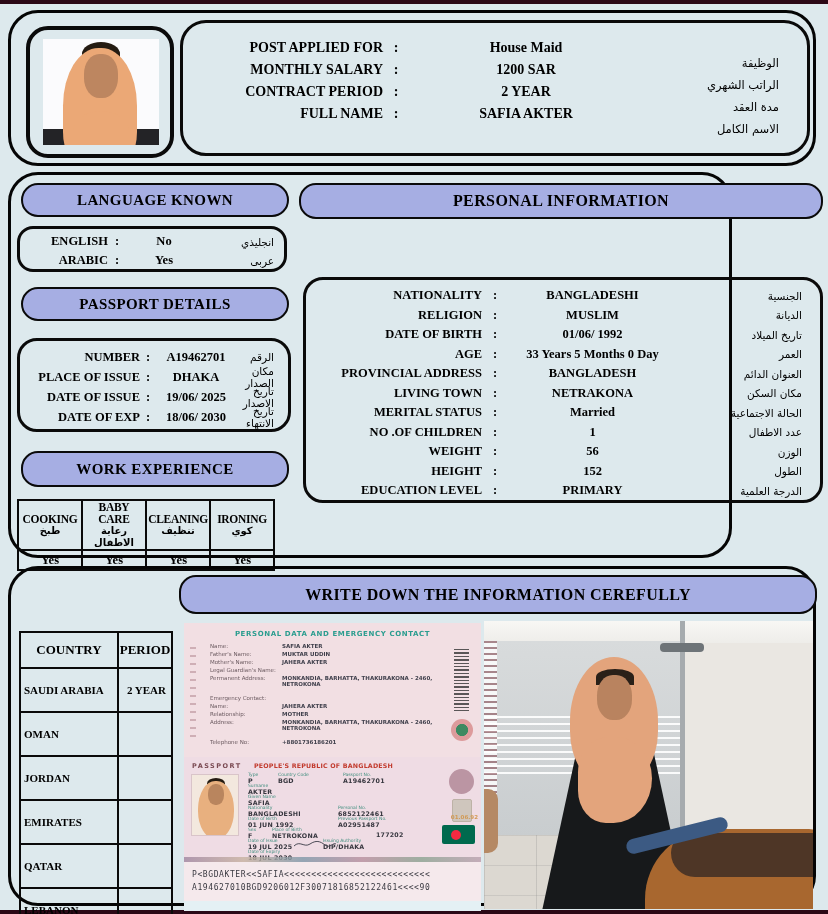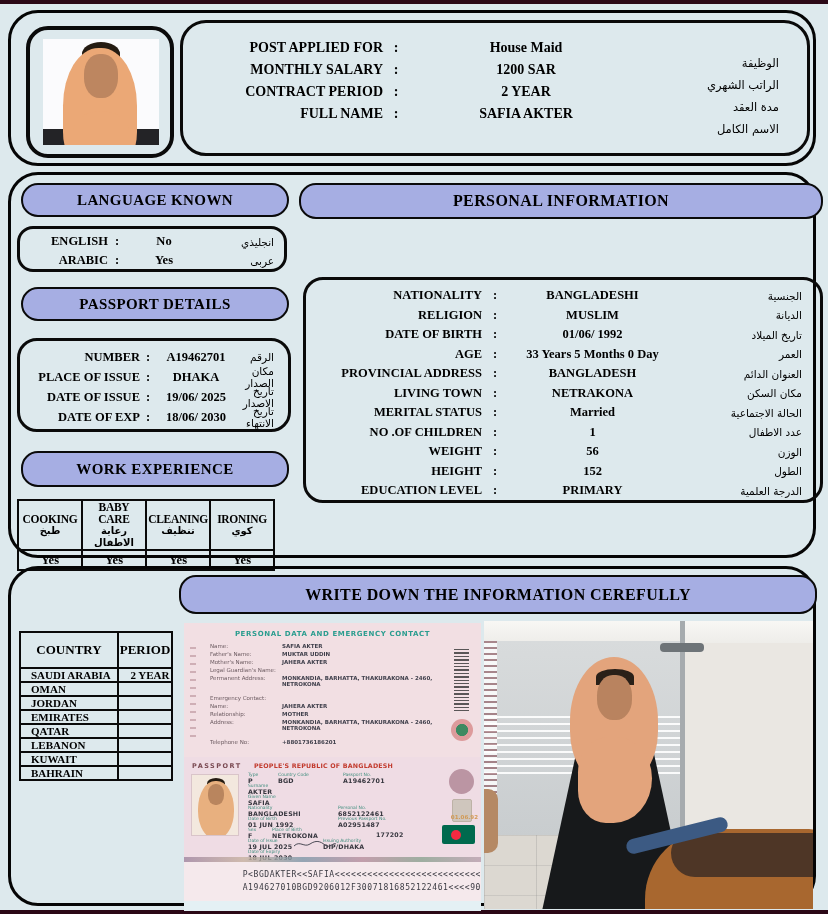--- a/index.html
+++ b/index.html
@@ -9,21 +9,21 @@
     background:#dde9ed;
     font-family:"Liberation Serif","DejaVu Serif",serif;
     color:#000;
     overflow:hidden;
   }
   .edgebar { position:absolute; left:0; width:828px; height:4px; background:#2b0816; }
   #bar-top { top:0; } #bar-bottom { bottom:0; }
 
   .sec { position:absolute; border:3px solid #050505; border-radius:30px; }
   #sec-top    { left:8;  top:10px;  width:808px; height:156px; left:8px; }
-  #sec-mid    { left:8px;  top:172px; width:808px; height:386px; }
+  #sec-mid    { left:8px;  top:172px; width:724px; height:386px; }
   #sec-bottom { left:8px;  top:566px; width:808px; height:340px; }
 
   .pill {
     position:absolute; display:flex; align-items:center; justify-content:center;
     background:#a6aee3; border:2.5px solid #0a0a0a; border-radius:17px;
     font-weight:bold; font-size:15px; letter-spacing:.4px;
   }
   .box { position:absolute; border:3px solid #0a0a0a; border-radius:18px; }
   .frow { display:flex; align-items:center; }
   .lab { font-weight:bold; text-align:right; white-space:nowrap; }
@@ -84,21 +84,21 @@
   .perow .val { flex:1; font-size:12.5px; }
   .perow .ar { width:135px; font-size:10.5px; padding-right:10px; }
 
   
   #pill-exp { left:8px; top:9px; width:150px; height:37px; }
   #exp-table { position:absolute; left:8px; top:62px; border-collapse:collapse; }
   #exp-table td { border:2px solid #0a0a0a; font-weight:bold; vertical-align:middle; }
   #exp-table .eh { height:36px; text-align:center; font-size:13px; }
   .ec-country { width:98px; }
   .ec-period { width:54px; }
-  #exp-table .ed { height:14px; font-size:11px; padding-left:10px; }
+  #exp-table .ed { height:44px; font-size:11px; padding-left:3px; }
   #exp-table .edp { text-align:center; font-size:11px; }
 
   #pill-notice { left:168px; top:6px; width:638px; height:39px; font-size:16px; }
 
   
   #scan { position:absolute; left:173px; top:54px; width:297px; height:288px;
     background:#f2dfe3; overflow:hidden; font-family:"DejaVu Sans",sans-serif; }
   #scan1 { position:absolute; left:0; top:0; width:297px; height:134px; }
   #scan1-title { position:absolute; left:0; top:7px; width:100%; text-align:center;
     color:#2a9d8f; font-size:7px; font-weight:bold; letter-spacing:.6px; }
@@ -132,21 +132,21 @@
     background:rgba(125,62,84,.45); }
   #ghost-photo { position:absolute; right:9px; top:42px; width:20px; height:23px;
     background:#cfc6bd; border:1px solid #bdb2a6; border-radius:2px; }
   #ghost-date { position:absolute; right:3px; top:57px; color:#d29a55; font-size:5.5px; font-weight:bold; }
   #flag { position:absolute; right:6px; top:68px; width:33px; height:19px; background:#006a4e; border-radius:2px; }
   #flag .fc { position:absolute; left:9px; top:4.5px; width:10px; height:10px; border-radius:50%; background:#f42a41; }
   #holo { position:absolute; left:0; top:100px; width:297px; height:5px;
     background:linear-gradient(90deg,#9f86a0,#c7b2a0,#7e97a8,#b78f9e,#8aa390,#b9a0ae); opacity:.8; }
   #mrz { position:absolute; left:0; top:105px; width:297px; height:39px; background:#f5e9ec; padding:6px 0 0 8px; }
   .mrz-line { font-family:"DejaVu Sans Mono",monospace; font-size:8px; letter-spacing:.6px;
-    color:#3a3a42; white-space:nowrap; line-height:13px;text-align:right; }
+    color:#3a3a42; white-space:nowrap; line-height:13px; }
   #scan-strip { position:absolute; left:0; top:278px; width:297px; height:10px; background:#e4f0f4; }
   #sig { position:absolute; left:108px; top:82px; width:46px; height:10px; }
 
   
   #photo-standing { position:absolute; left:473px; top:52px; width:329px; height:288px;
     background:#d6d9da; overflow:hidden; }
   .ph-ceiling { position:absolute; left:0; top:0; width:100%; height:26px;
     background:linear-gradient(180deg,#f8f7f4,#ecebe7); }
   .ph-wall-left { position:absolute; left:0; top:20px; width:198px; height:195px;
     background:linear-gradient(180deg,#d8dbdc,#c9cdcf); }

